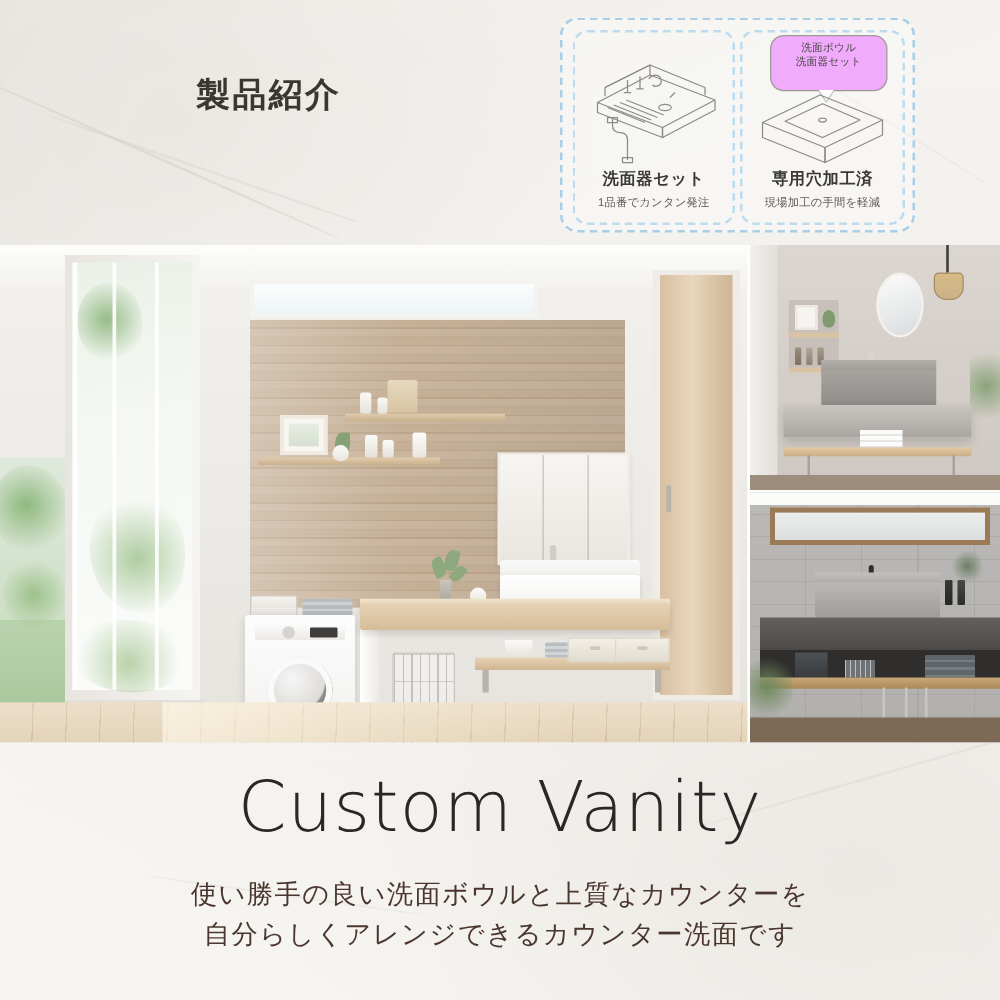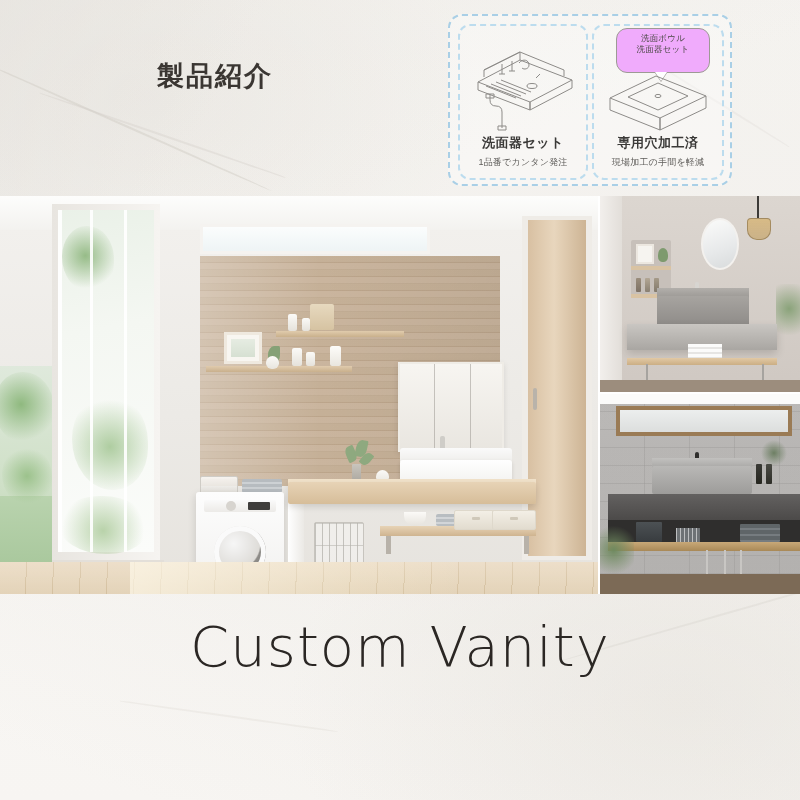--- a/index.html
+++ b/index.html
@@ -455,15 +455,19 @@
       <div class="br-leg" style="left:106px;"></div>
       <div class="br-leg" style="left:124px;"></div>
       <div class="br-leg" style="left:140px;"></div>
       <div class="br-plant"></div>
       <div class="br-floor"></div>
     </div>
   </div>
 
   <div class="footer">
     <div class="brand">Custom Vanity</div>
+    <div class="tagline">
+      <div>使い勝手の良い洗面ボウルと上質なカウンターを</div>
+      <div>自分らしくアレンジできるカウンター洗面です</div>
+    </div>
   </div>
 
 </div>
 
 </body></html>

